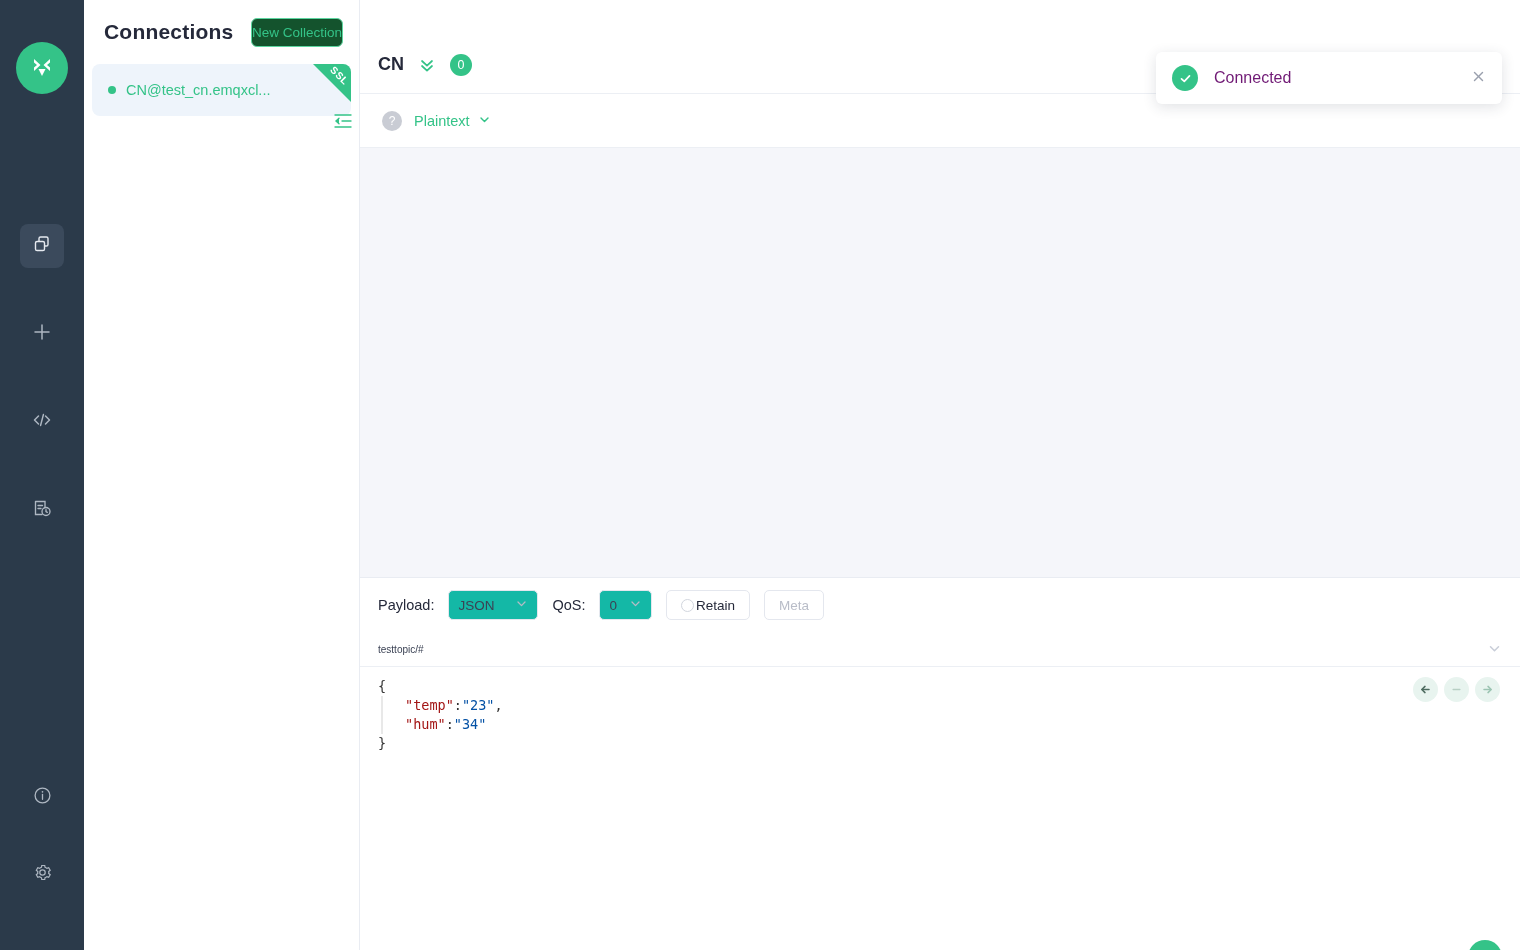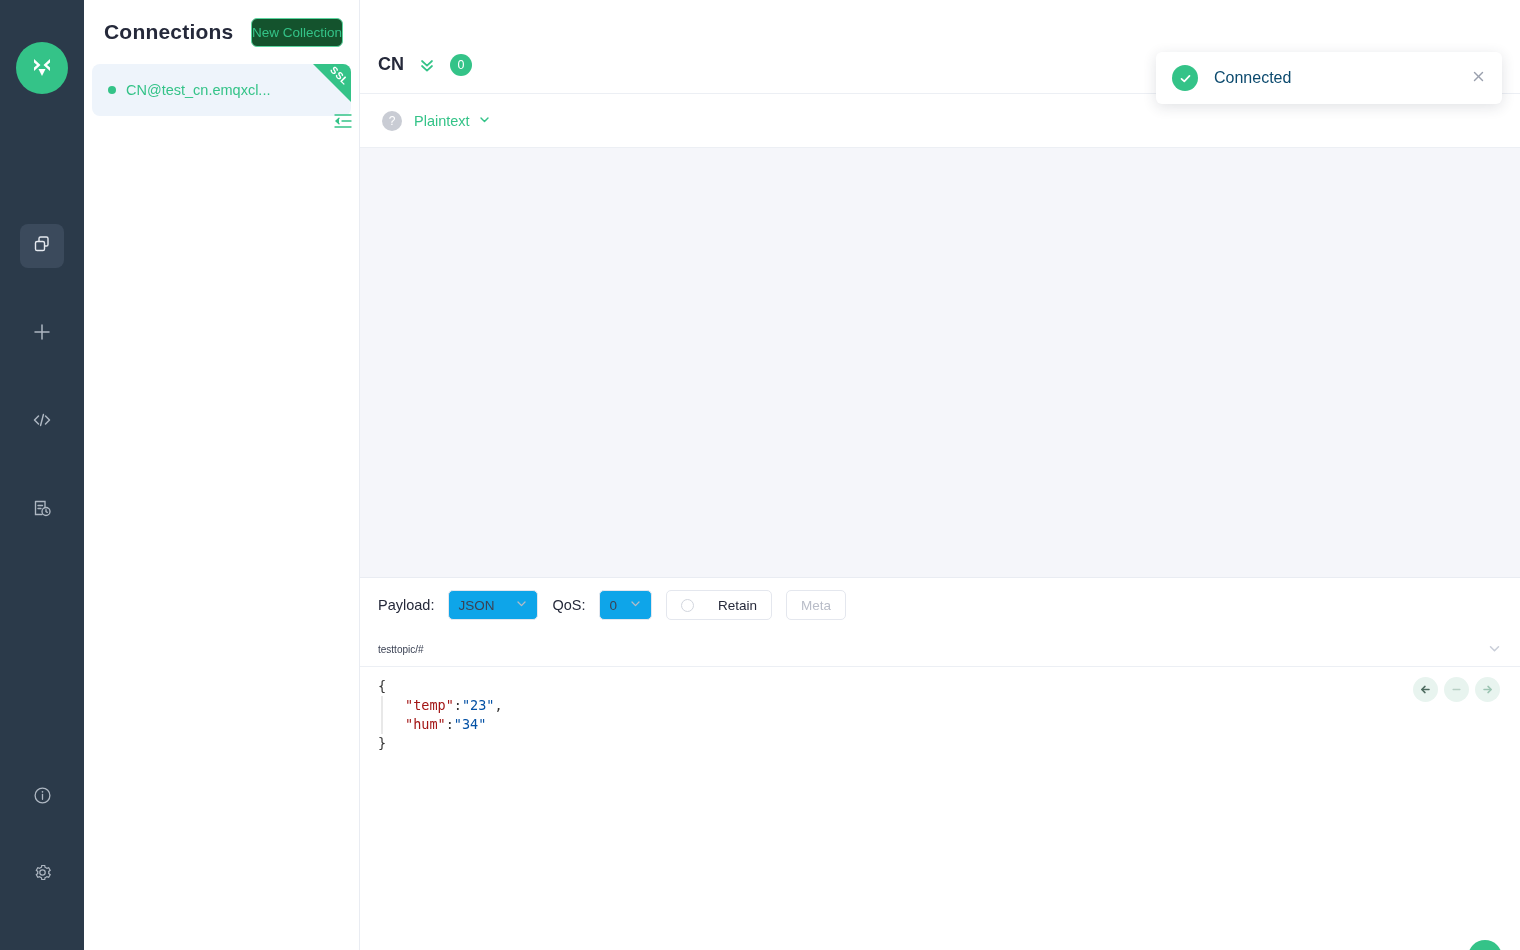--- a/index.html
+++ b/index.html
@@ -129,27 +129,27 @@
   .fmt-select { display: flex; align-items: center; gap: 8px; color: #34c388; font-size: 14.5px; cursor: pointer; }
   .msg-area { flex: 1; background: #f5f6fa; min-height: 0; }
 
   
   .publish { background: #fff; border-top: 1px solid #e9ecf2; flex: 0 0 auto; }
   .pub-row1 { height: 54px; display: flex; align-items: center; gap: 14px; padding: 0 18px; }
   .pub-label { font-size: 14.5px; color: #25293a; }
   .mini-select {
     height: 30px; border: 1px solid #e4e7ee; border-radius: 5px;
     display: flex; align-items: center; gap: 12px; padding: 0 9px;
-    font-size: 13.5px; color: #3b4254; cursor: pointer; background: #0ea5e9;
+    font-size: 13.5px; color: #3b4254; cursor: pointer; background: #14b8a6;
   }
   .mini-select.w-json { min-width: 90px; justify-content: space-between; }
   .btn-flat {
     height: 30px; border: 1px solid #e4e7ee; border-radius: 5px; background: #fff;
     font-size: 13.5px; color: #25293a; padding: 0 14px;
-    display: flex; align-items: center; gap: 24px; cursor: pointer;
+    display: flex; align-items: center; gap: 2px; cursor: pointer;
     font-family: "Liberation Sans", sans-serif;
   }
   .btn-flat.disabled { color: #b9bdc8; cursor: default; }
   .radio-o { width: 13px; height: 13px; border-radius: 50%; border: 1px solid #d2d6de; }
   .pub-topic-row {
     height: 34px; display: flex; align-items: center; padding: 0 18px;
     font-size: 10px; color: #3b4254;
   }
   .topic-chev { margin-left: auto; cursor: pointer; }
 
@@ -182,21 +182,21 @@
     position: absolute; right: 18px; top: 52px;
     width: 346px; height: 52px; background: #fff;
     border-radius: 6px; box-shadow: 0 3px 14px rgba(40,50,70,.14);
     display: flex; align-items: center; padding: 0 16px; gap: 16px;
     z-index: 40;
   }
   .toast-check {
     width: 26px; height: 26px; border-radius: 50%; background: #34c388;
     display: flex; align-items: center; justify-content: center; flex: 0 0 26px;
   }
-  .toast-msg { font-size: 16px; color: #0c4a6e; }
+  .toast-msg { font-size: 16px; color: #701a75; }
   .toast-close { margin-left: auto; cursor: pointer; color: #9aa0ad; }
 </style>
 </head>
 <body>
 
 <div class="app">
 
   <div class="rail">
     <div class="logo">
       <svg width="30" height="30" viewBox="0 0 30 30" aria-hidden="true">

